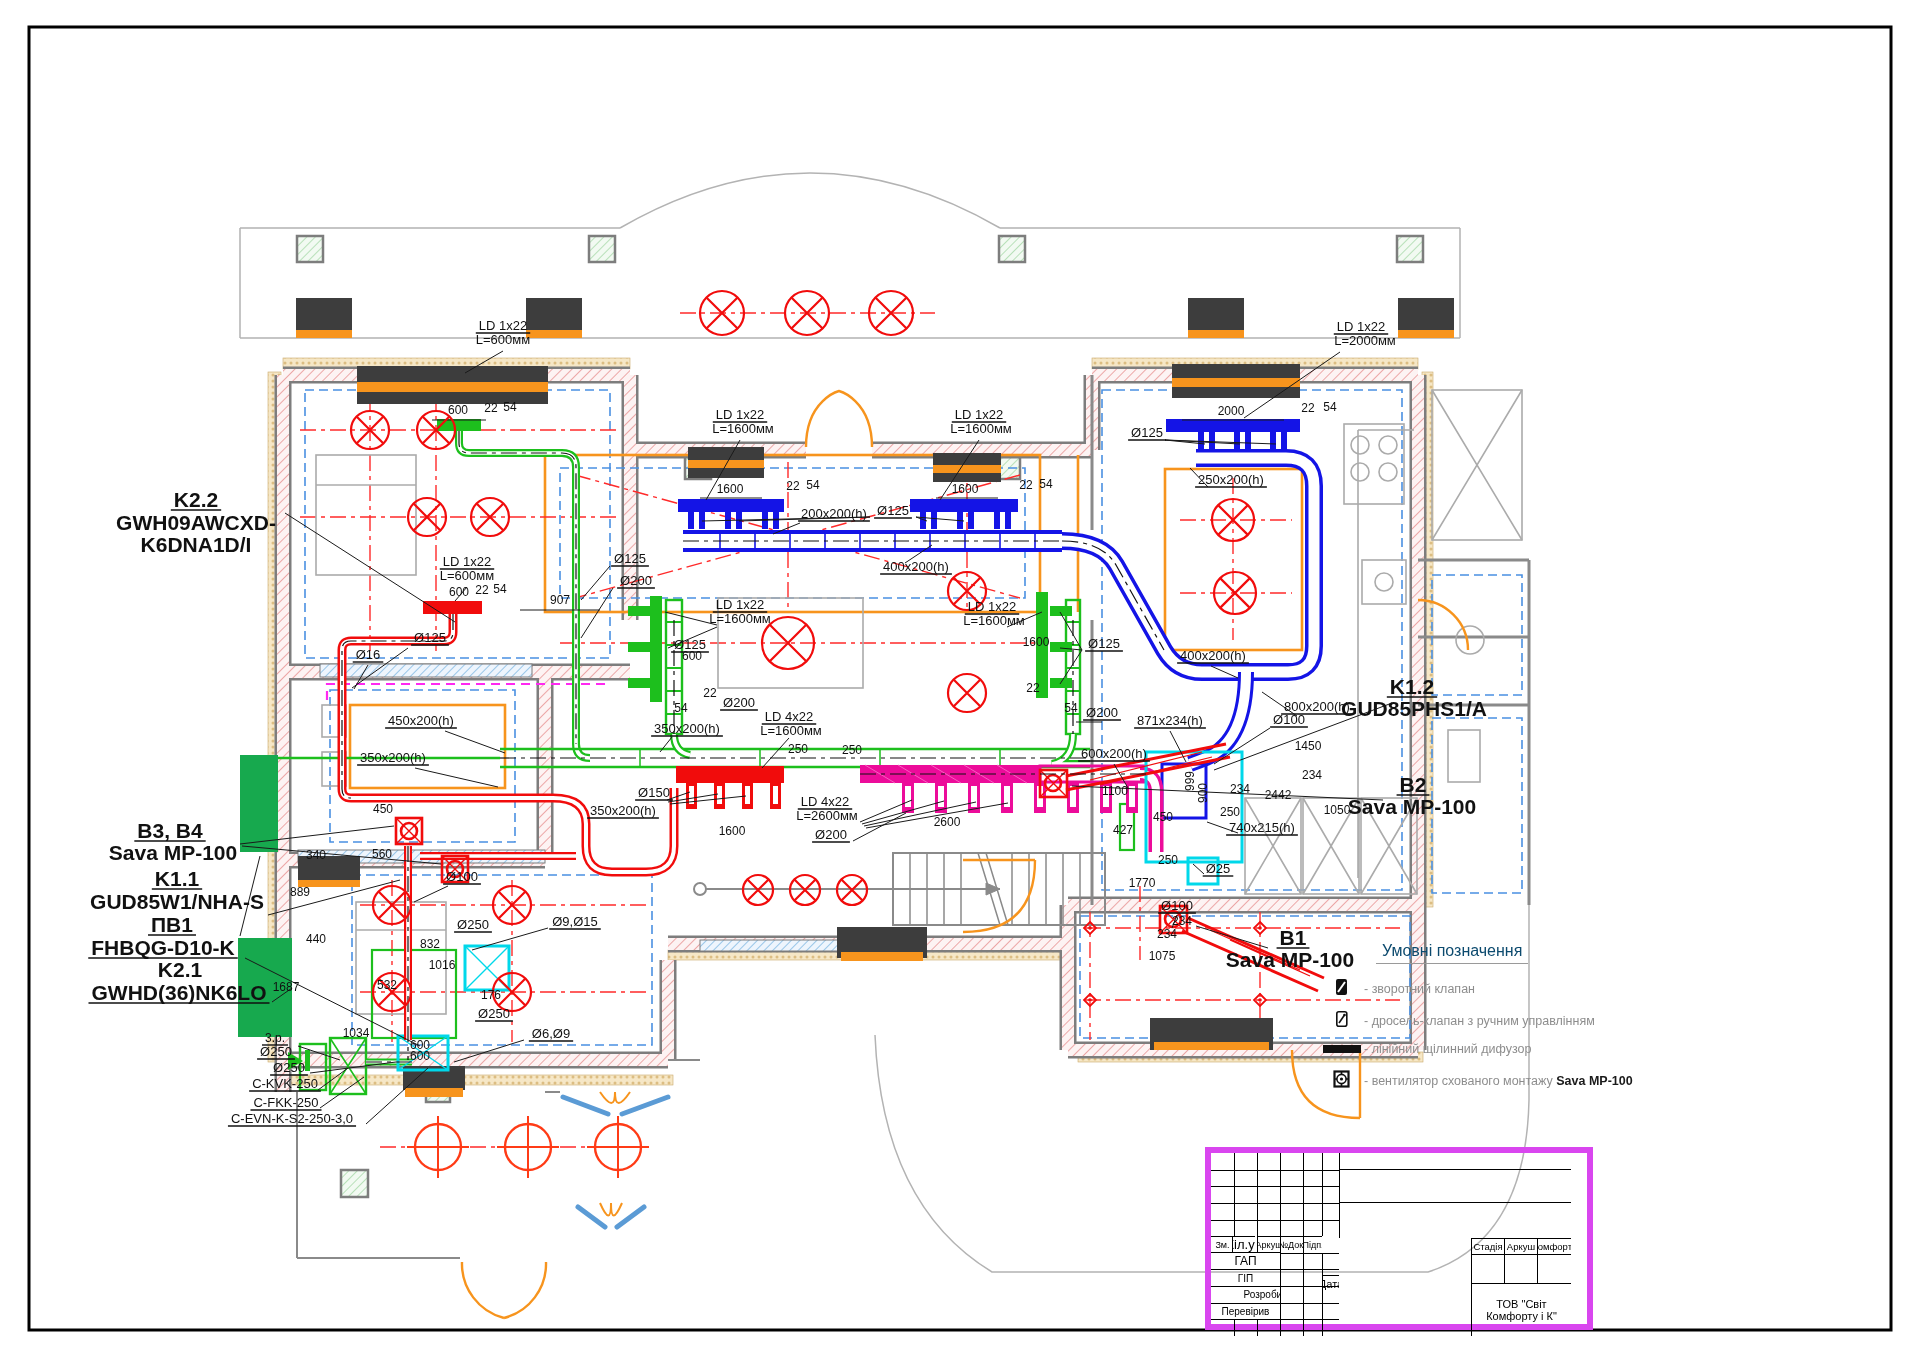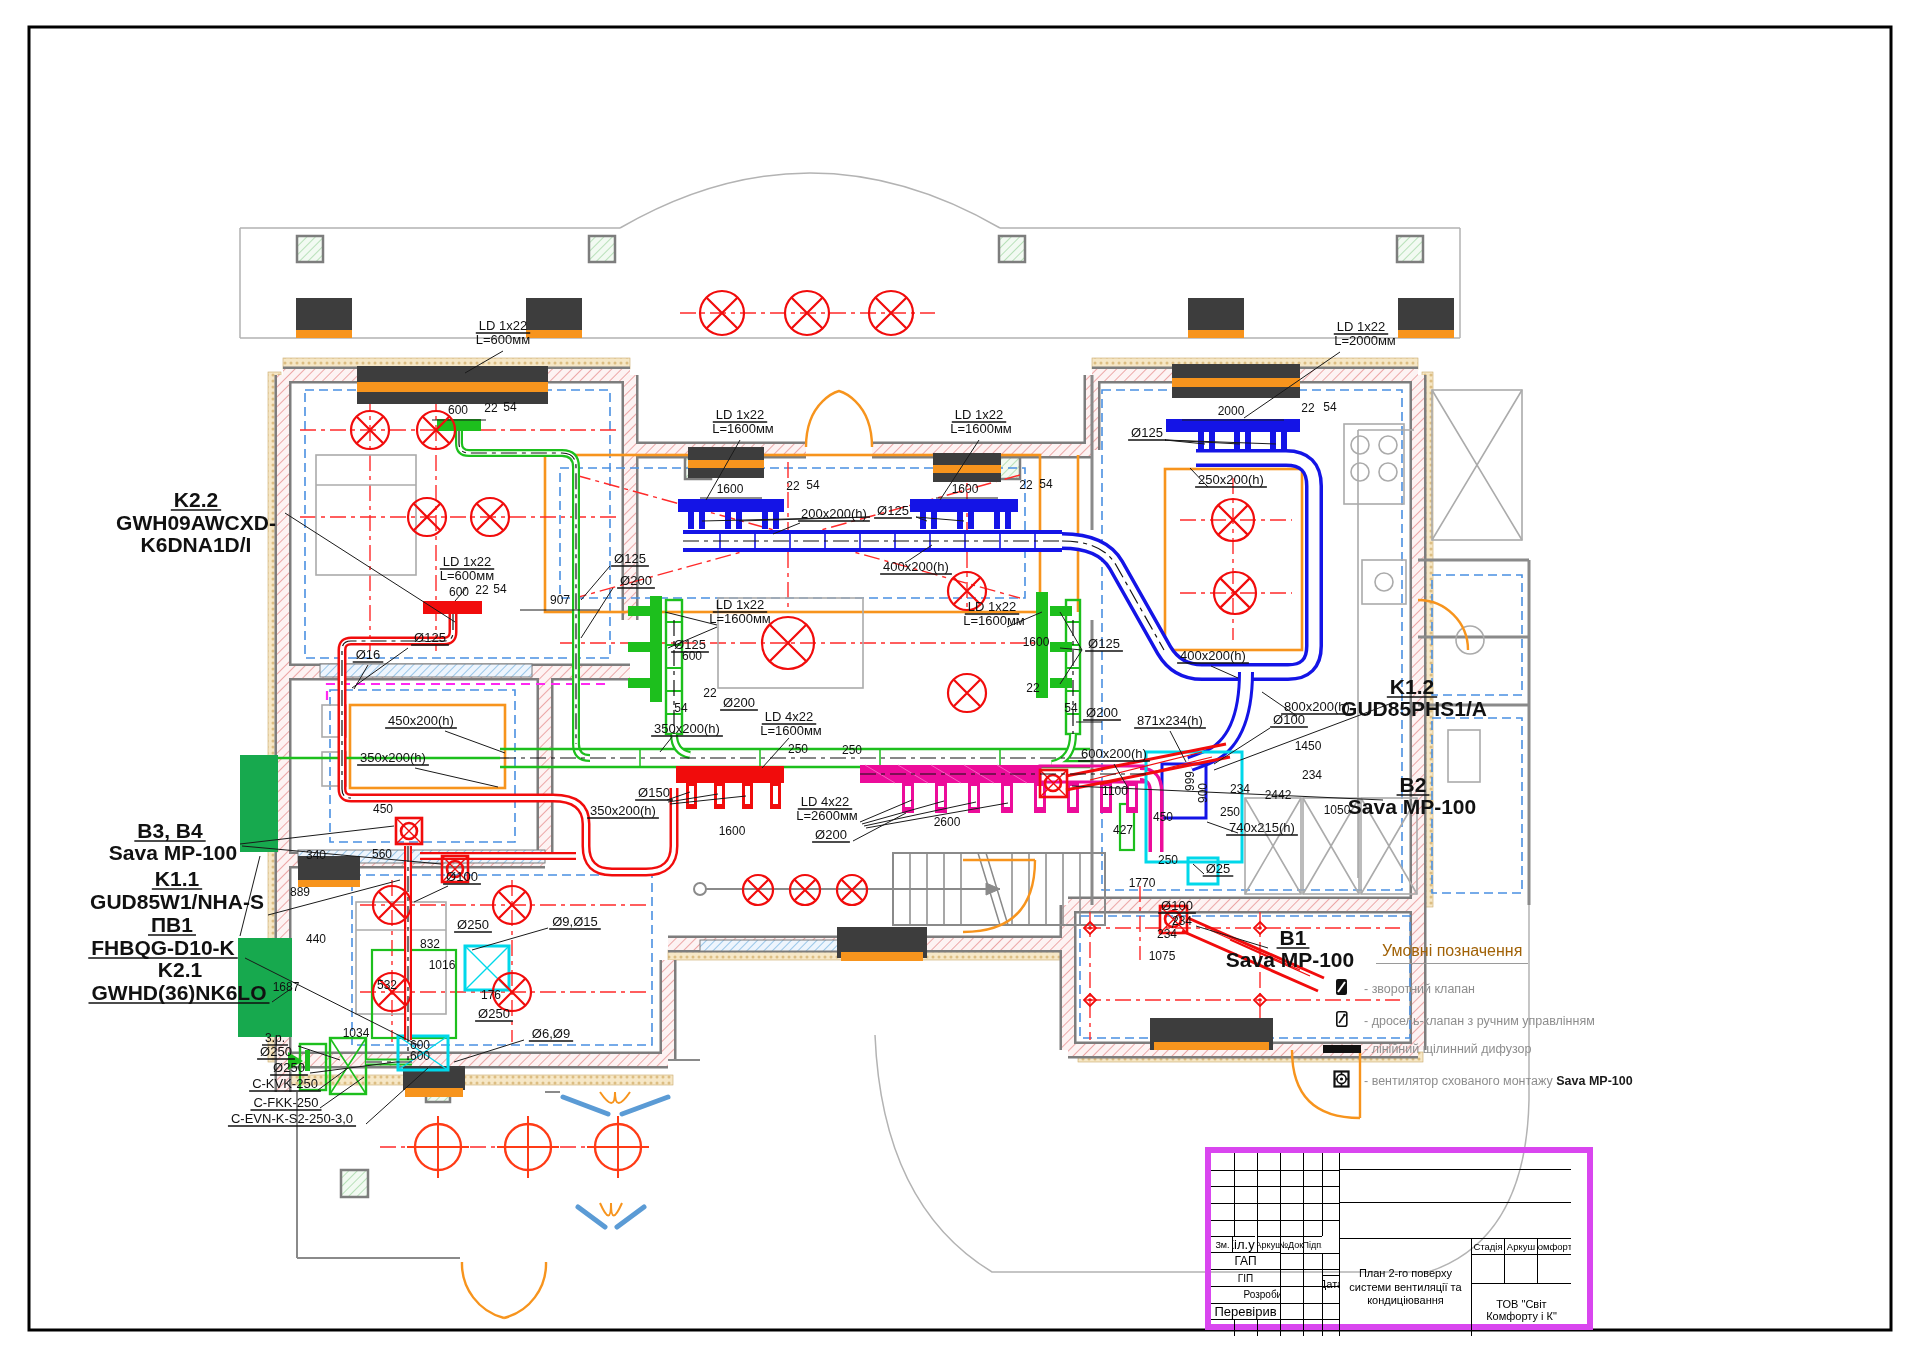--- a/index.html
+++ b/index.html
@@ -1,21 +1,21 @@
 <!DOCTYPE html>
 <html><head>
 <meta charset="utf-8">
 <style>
   html,body{margin:0;padding:0;background:#fff;}
   #sheet{position:relative;width:1920px;height:1357px;background:#fff;overflow:hidden;
          font-family:"Liberation Sans",sans-serif;}
   #plan-svg{position:absolute;left:0;top:0;}
   
   #legend{position:absolute;left:1320px;top:942px;width:420px;color:#8d8d8d;}
-  #legend .lg-title{font-size:16px;color:#a16207;border-bottom:1.5px solid #9a9a9a;
+  #legend .lg-title{font-size:16px;color:#0c4a6e;border-bottom:1.5px solid #9a9a9a;
       display:inline-block;padding:0 6px 3px 6px;margin-left:56px;}
   .lg-item{display:flex;align-items:flex-end;margin-top:14px;font-size:12.5px;}
   .lg-icon{width:44px;display:flex;justify-content:center;flex:0 0 44px;}
   .lg-text b{color:#1a1a1a;font-weight:bold;}
   
   #tblock{position:absolute;left:1205px;top:1147px;width:388px;height:183px;
           border:6px solid #d946ef;box-sizing:border-box;font-size:10px;color:#000;}
   .tb-abs{position:absolute;box-sizing:border-box;}
   .tb-cell{position:absolute;box-sizing:border-box;border-left:1px solid #000;border-top:1px solid #000;
            display:flex;align-items:center;justify-content:center;text-align:center;overflow:hidden;}
@@ -761,37 +761,34 @@
         <div class="tb-cell" style="left: 92px; top: 99.8182px; width: 19px; height: 16.6364px; font-size: 9px;"></div>
         <div class="tb-cell" style="left: 111px; top: 99.8182px; width: 17px; height: 16.6364px; font-size: 9px;"></div>
         <div class="tb-cell tb-noL" style="left: 0px; top: 116.455px; width: 69px; height: 16.6364px; font-size: 10px;">ГІП</div>
         <div class="tb-cell" style="left: 69px; top: 116.455px; width: 23px; height: 16.6364px; font-size: 9px;"></div>
         <div class="tb-cell" style="left: 92px; top: 116.455px; width: 19px; height: 16.6364px; font-size: 9px;"></div>
         <div class="tb-cell" style="left: 111px; top: 116.455px; width: 17px; height: 16.6364px; font-size: 9px;"></div>
         <div class="tb-cell tb-noL" style="left: 0px; top: 133.091px; width: 69px; height: 16.6364px; font-size: 10px; padding-left: 40px;">Розробив</div>
         <div class="tb-cell" style="left: 69px; top: 133.091px; width: 23px; height: 16.6364px; font-size: 9px;"></div>
         <div class="tb-cell" style="left: 92px; top: 133.091px; width: 19px; height: 16.6364px; font-size: 9px;"></div>
         <div class="tb-cell" style="left: 111px; top: 133.091px; width: 17px; height: 16.6364px; font-size: 9px;"></div>
-        <div class="tb-cell tb-noL" style="left: 0px; top: 149.727px; width: 69px; height: 16.6364px; font-size: 13px;">Перевірив</div>
+        <div class="tb-cell tb-noL" style="left: 0px; top: 149.727px; width: 69px; height: 16.6364px; font-size: 10px;">Перевірив</div>
         <div class="tb-cell" style="left: 69px; top: 149.727px; width: 23px; height: 16.6364px; font-size: 9px;"></div>
         <div class="tb-cell" style="left: 92px; top: 149.727px; width: 19px; height: 16.6364px; font-size: 9px;"></div>
         <div class="tb-cell" style="left: 111px; top: 149.727px; width: 17px; height: 16.6364px; font-size: 9px;"></div>
         <div class="tb-cell tb-noL" style="left: 0px; top: 166.364px; width: 23px; height: 16.6364px; font-size: 9px;"></div>
         <div class="tb-cell" style="left: 23px; top: 166.364px; width: 23px; height: 16.6364px; font-size: 9px;"></div>
         <div class="tb-cell" style="left: 46px; top: 166.364px; width: 23px; height: 16.6364px; font-size: 9px;"></div>
         <div class="tb-cell" style="left: 69px; top: 166.364px; width: 23px; height: 16.6364px; font-size: 9px;"></div>
         <div class="tb-cell" style="left: 92px; top: 166.364px; width: 19px; height: 16.6364px; font-size: 9px;"></div>
         <div class="tb-cell" style="left: 111px; top: 166.364px; width: 17px; height: 16.6364px; font-size: 9px;"></div>
       </div>
   <div class="tb-cell tb-noT" style="left:128px;top:0;width:232px;height:85px;"></div>
   <div class="tb-abs" style="left:128px;top:16px;width:232px;border-top:1px solid #000;"></div>
   <div class="tb-abs" style="left:128px;top:49px;width:232px;border-top:1px solid #000;"></div>
-  <div class="tb-cell" id="tb-title" style="left:128px;top:85px;width:132px;height:98px;padding:2px;">
-        <span>План 2-го поверху системи вентиляції та кондиціювання</span>
-      </div>
   <div id="tb-right-head">
         <div class="tb-cell" style="left: 260px; top: 85px; width: 33px; height: 16px; font-size: 9.5px;">Стадія</div>
         <div class="tb-cell" style="left: 293px; top: 85px; width: 33px; height: 16px; font-size: 9.5px;">Аркуш</div>
         <div class="tb-cell" style="left: 326px; top: 85px; width: 34px; height: 16px; font-size: 9.5px;">Комфорту</div>
       </div>
   <div class="tb-cell" style="left:260px;top:101px;width:33px;height:29px;"></div>
   <div class="tb-cell" style="left:293px;top:101px;width:33px;height:29px;"></div>
   <div class="tb-cell" style="left:326px;top:101px;width:34px;height:29px;"></div>
   <div class="tb-cell" id="tb-company" style="left:260px;top:130px;width:100px;height:53px;padding:2px;">
         <span>ТОВ "Світ Комфорту і К"</span>

